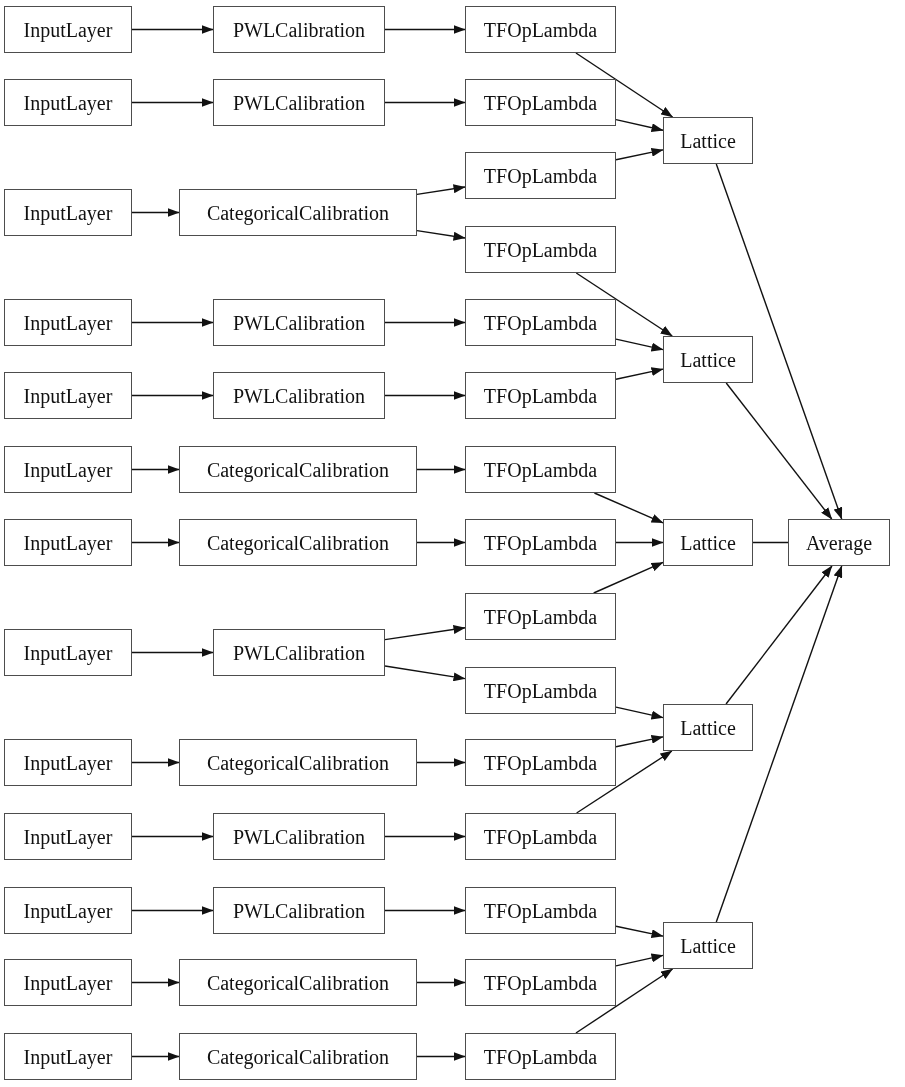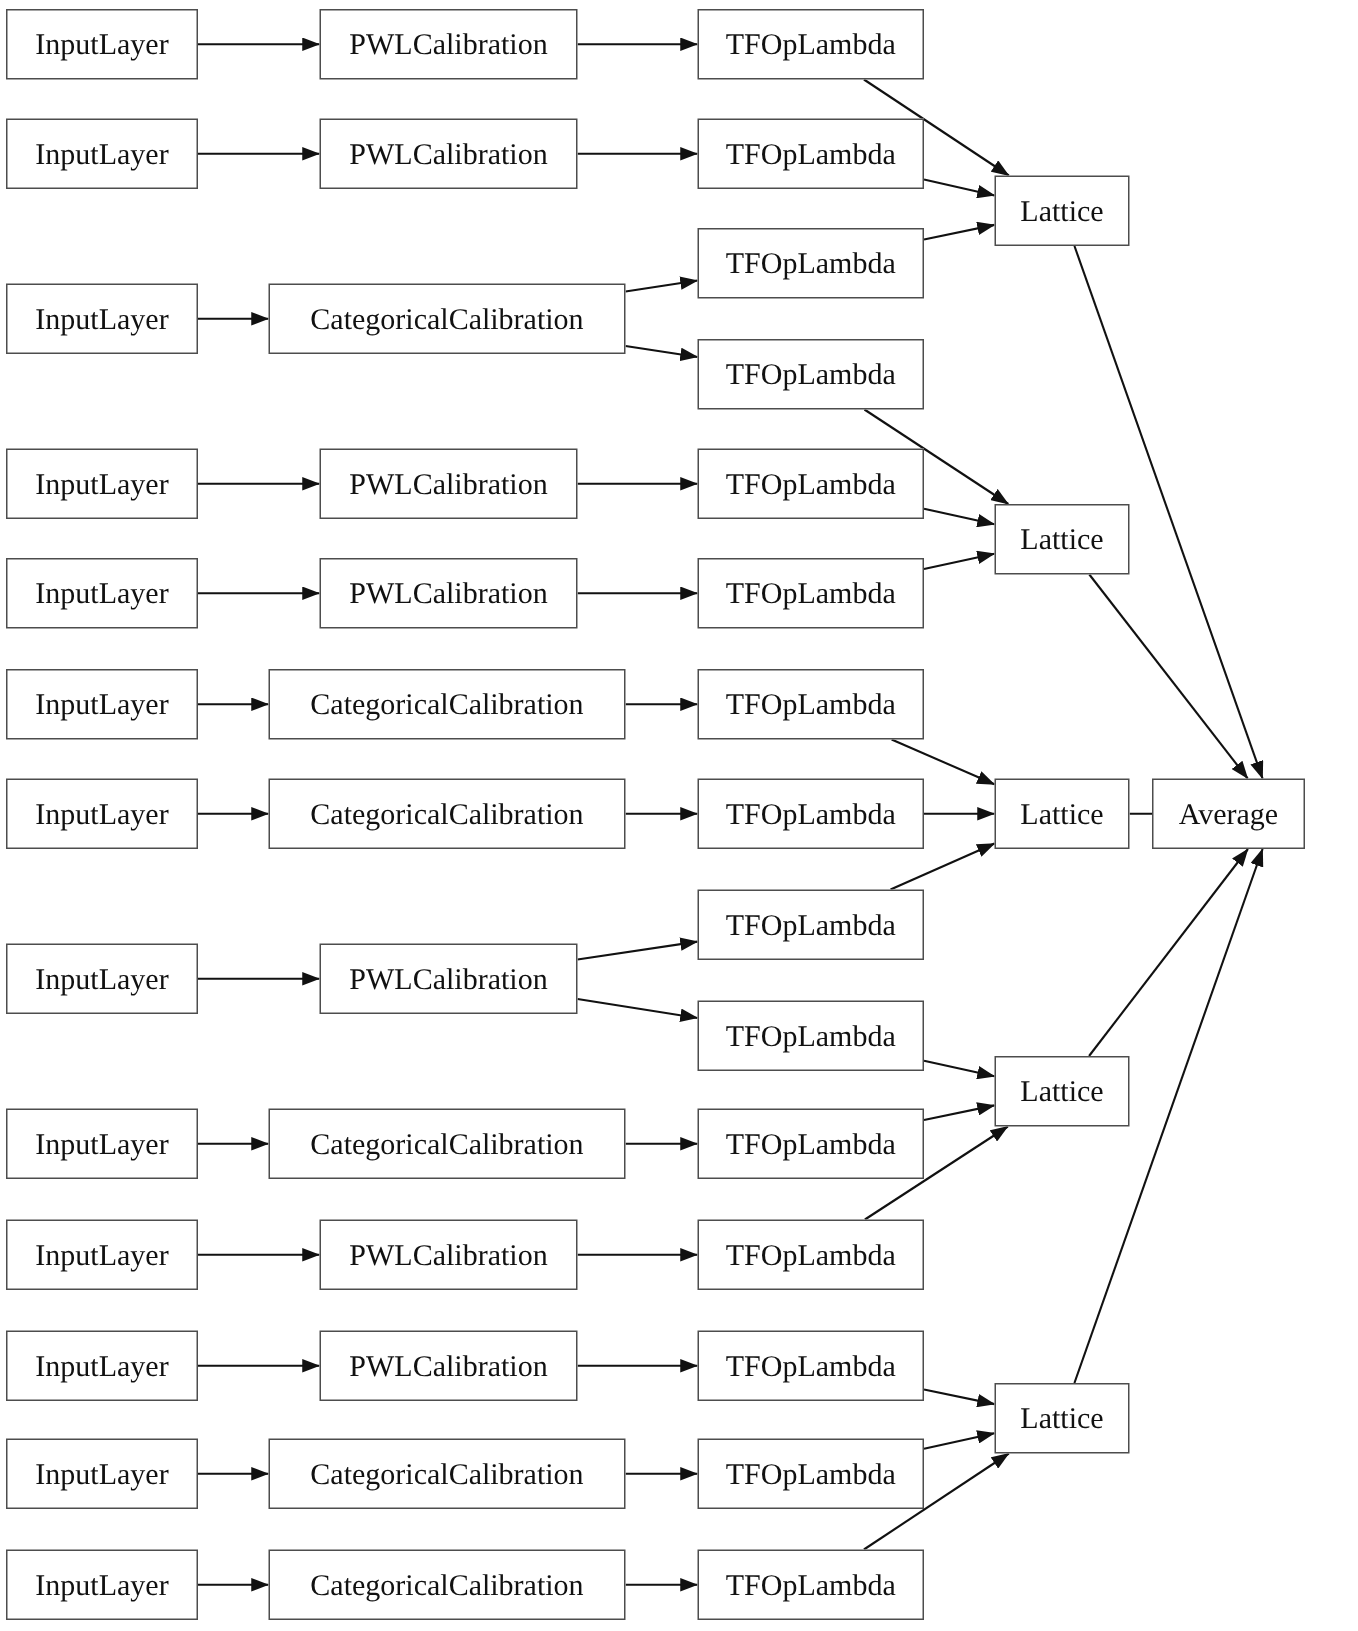--- a/index.html
+++ b/index.html
@@ -129,14 +129,14 @@
     <div class="node" style="left: 465px; top: 739px; width: 151px; height: 47px;">TFOpLambda</div>
     <div class="node" style="left: 465px; top: 813px; width: 151px; height: 47px;">TFOpLambda</div>
     <div class="node" style="left: 465px; top: 887px; width: 151px; height: 47px;">TFOpLambda</div>
     <div class="node" style="left: 465px; top: 959px; width: 151px; height: 47px;">TFOpLambda</div>
     <div class="node" style="left: 465px; top: 1033px; width: 151px; height: 47px;">TFOpLambda</div>
     <div class="node" style="left: 663px; top: 117px; width: 90px; height: 47px;">Lattice</div>
     <div class="node" style="left: 663px; top: 336px; width: 90px; height: 47px;">Lattice</div>
     <div class="node" style="left: 663px; top: 519px; width: 90px; height: 47px;">Lattice</div>
     <div class="node" style="left: 663px; top: 704px; width: 90px; height: 47px;">Lattice</div>
     <div class="node" style="left: 663px; top: 922px; width: 90px; height: 47px;">Lattice</div>
-    <div class="node" style="left: 768px; top: 519px; width: 102px; height: 47px;">Average</div>
+    <div class="node" style="left: 788px; top: 519px; width: 102px; height: 47px;">Average</div>
   </div>
 
 </body></html>

